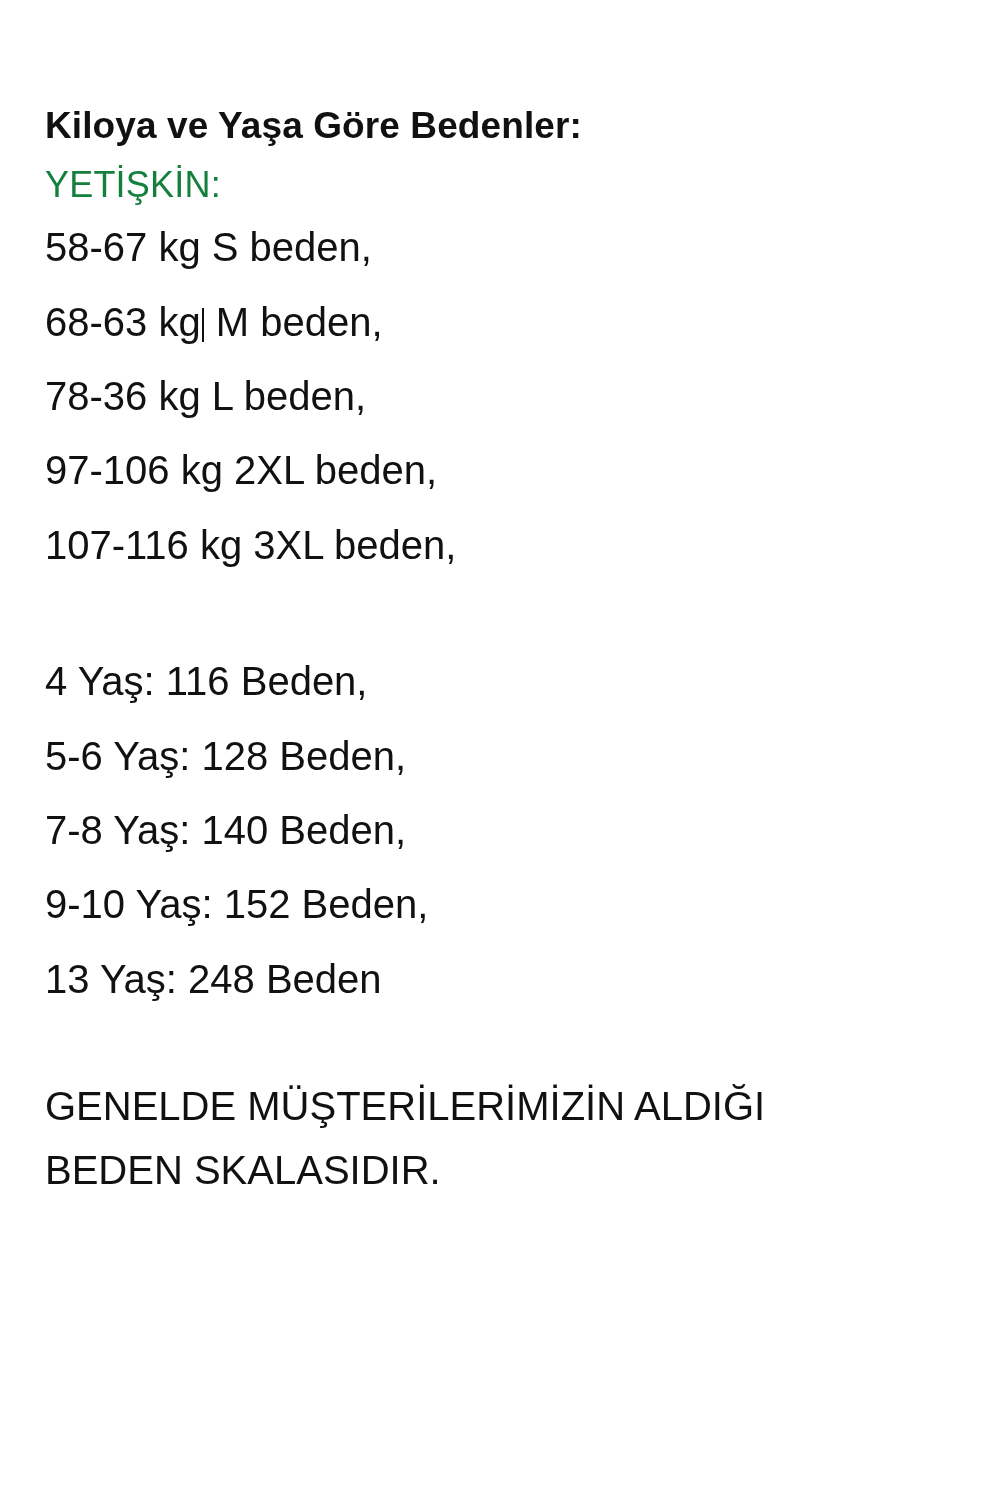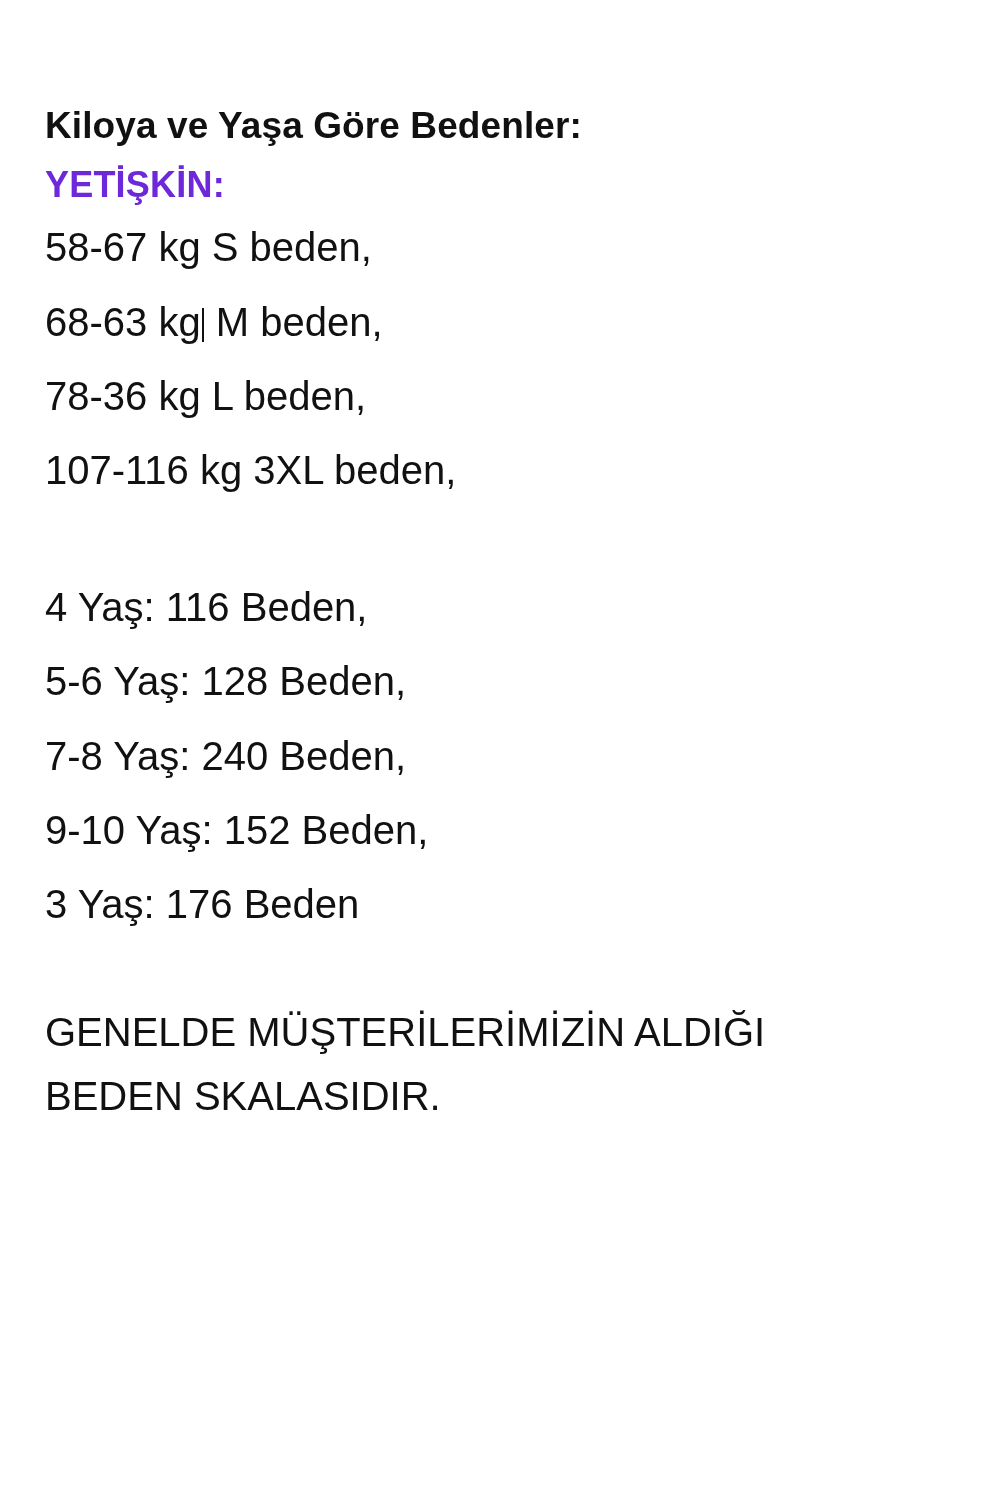--- a/index.html
+++ b/index.html
@@ -21,22 +21,22 @@
   .doc-title {
     font-size: 37px;
     font-weight: bold;
     color: #111111;
     line-height: 1.38;
     margin: 0 0 8px 0;
     letter-spacing: 0.1px;
   }
   .section-heading {
     font-size: 36px;
-    font-weight: bold;
-    color: #6d28d9;
+    font-weight: normal;
+    color: #15803d;
     line-height: 1.42;
     margin: 0;
     letter-spacing: 0.2px;
   }
   .line {
     font-size: 40px;
     font-weight: normal;
     color: #111111;
     line-height: 1.86;
     margin: 0;
@@ -76,31 +76,32 @@
 <div class="page">
 
   <h1 class="doc-title">Kiloya ve Yaşa Göre Bedenler:</h1>
 
   <h2 class="section-heading">YETİŞKİN:</h2>
 
   <ul class="list">
     <li class="line">58-67 kg S beden,</li>
     <li class="line"><span>68-63 kg</span><span class="caret"></span><span> M beden,</span></li>
     <li class="line">78-36 kg L beden,</li>
+    <li class="line">97-106 kg 2XL beden,</li>
     <li class="line">107-116 kg 3XL beden,</li>
   </ul>
 
   <div class="gap-block"></div>
 
 
   <ul class="list">
     <li class="line">4 Yaş: 116 Beden,</li>
     <li class="line">5-6 Yaş: 128 Beden,</li>
-    <li class="line">7-8 Yaş: 240 Beden,</li>
+    <li class="line">7-8 Yaş: 140 Beden,</li>
     <li class="line">9-10 Yaş: 152 Beden,</li>
-    <li class="line">3 Yaş: 176 Beden</li>
+    <li class="line">13 Yaş: 248 Beden</li>
   </ul>
 
   <div class="gap-small"></div>
 
   <p class="footer-note">GENELDE MÜŞTERİLERİMİZİN ALDIĞI BEDEN SKALASIDIR.</p>
 
 </div>
 
 </body></html>

